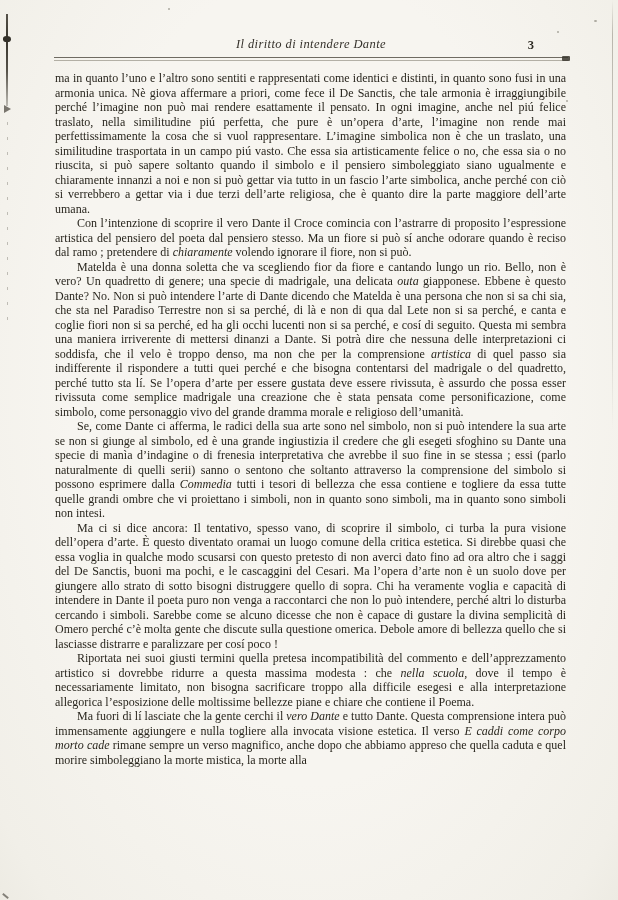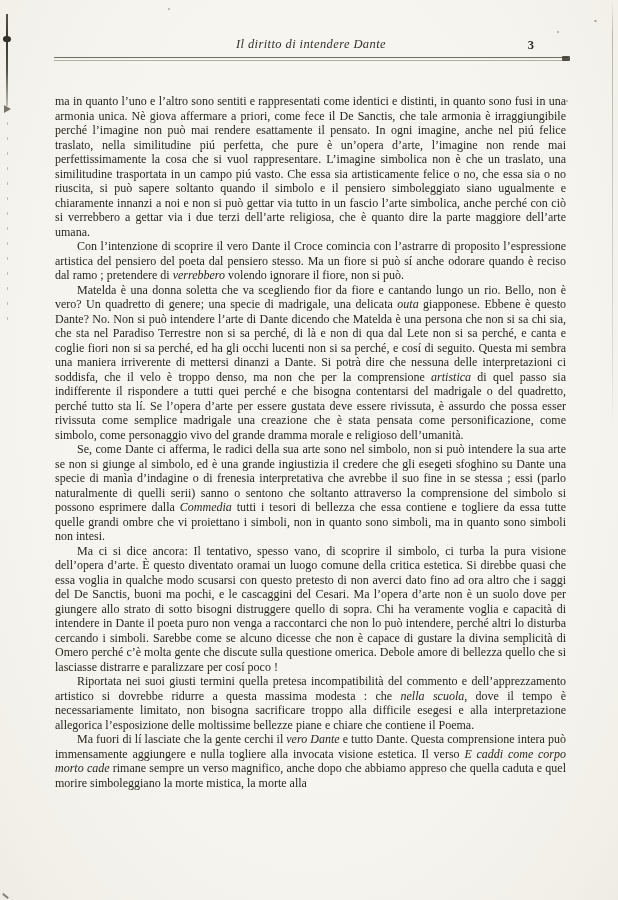--- a/index.html
+++ b/index.html
@@ -24,21 +24,20 @@
   }
   .rule::after{
     content:"";position:absolute;right:-2px;top:-2px;width:8px;height:5px;
     background:rgba(58,55,47,.85);border-radius:1px;
   }
   
   .bodytext{
     position:absolute;top:71px;left:55px;width:511px;
     font-size:12px;line-height:14.5px;text-align:justify;
     color:#29261e;
-    margin-top:23px;
   }
   .para{margin:0;padding:0;}
   .para.indent{text-indent:22px;}
   .it{font-style:italic;}
   
   .art{position:absolute;}
   .edge-right{
     right:5px;top:0;width:1px;height:430px;
     background:linear-gradient(to bottom,rgba(140,136,124,0),rgba(140,136,124,.55) 8%,rgba(140,136,124,.25) 80%,rgba(140,136,124,0));
   }
@@ -70,21 +69,21 @@
 
   <div class="header">
     <span class="running-title">Il diritto di intendere Dante</span>
     <span class="page-number">3</span>
   </div>
 
   <div class="rule"></div>
 
   <div class="bodytext">
     <p class="para"><span>ma in quanto l’uno e l’altro sono sentiti e rappresentati come identici e distinti, in quanto sono fusi in una armonia unica. Nè giova affermare a priori, come fece il De Sanctis, che tale armonia è irraggiungibile perché l’imagine non può mai rendere esattamente il pensato. In ogni imagine, anche nel piú felice traslato, nella similitudine piú perfetta, che pure è un’opera d’arte, l’imagine non rende mai perfettissimamente la cosa che si vuol rappresentare. L’imagine simbolica non è che un traslato, una similitudine trasportata in un campo piú vasto. Che essa sia artisticamente felice o no, che essa sia o no riuscita, si può sapere soltanto quando il simbolo e il pensiero simboleggiato siano ugualmente e chiaramente innanzi a noi e non si può gettar via tutto in un fascio l’arte simbolica, anche perché con ciò si verrebbero a gettar via i due terzi dell’arte religiosa, che è quanto dire la parte maggiore dell’arte umana.</span></p>
-    <p class="para indent"><span>Con l’intenzione di scoprire il vero Dante il Croce comincia con l’astrarre di proposito l’espressione artistica del pensiero del poeta dal pensiero stesso. Ma un fiore si può sí anche odorare quando è reciso dal ramo ; pretendere di </span><span class="it">verrebbero</span><span> volendo ignorare il fiore, non si può.</span></p>
+    <p class="para indent"><span>Con l’intenzione di scoprire il vero Dante il Croce comincia con l’astrarre di proposito l’espressione artistica del pensiero del poeta dal pensiero stesso. Ma un fiore si può sí anche odorare quando è reciso dal ramo ; pretendere di </span><span class="it">chiaramente</span><span> volendo ignorare il fiore, non si può.</span></p>
     <p class="para indent"><span>Matelda è una donna soletta che va scegliendo fior da fiore e cantando lungo un rio. Bello, non è vero? Un quadretto di genere; una specie di madrigale, una delicata </span><span class="it">outa</span><span> giapponese. Ebbene è questo Dante? No. Non si può intendere l’arte di Dante dicendo che Matelda è una persona che non si sa chi sia, che sta nel Paradiso Terrestre non si sa perché, di là e non di qua dal Lete non si sa perché, e canta e coglie fiori non si sa perché, ed ha gli occhi lucenti non si sa perché, e cosí di seguito. Questa mi sembra una maniera irriverente di mettersi dinanzi a Dante. Si potrà dire che nessuna delle interpretazioni ci soddisfa, che il velo è troppo denso, ma non che per la comprensione </span><span class="it">artistica</span><span> di quel passo sia indifferente il rispondere a tutti quei perché e che bisogna contentarsi del madrigale o del quadretto, perché tutto sta lí. Se l’opera d’arte per essere gustata deve essere rivissuta, è assurdo che possa esser rivissuta come semplice madrigale una creazione che è stata pensata come personificazione, come simbolo, come personaggio vivo del grande dramma morale e religioso dell’umanità.</span></p>
     <p class="para indent"><span>Se, come Dante ci afferma, le radici della sua arte sono nel simbolo, non si può intendere la sua arte se non si giunge al simbolo, ed è una grande ingiustizia il credere che gli esegeti sfoghino su Dante una specie di manìa d’indagine o di frenesia interpretativa che avrebbe il suo fine in se stessa ; essi (parlo naturalmente di quelli serii) sanno o sentono che soltanto attraverso la comprensione del simbolo si possono esprimere dalla </span><span class="it">Commedia</span><span> tutti i tesori di bellezza che essa contiene e togliere da essa tutte quelle grandi ombre che vi proiettano i simboli, non in quanto sono simboli, ma in quanto sono simboli non intesi.</span></p>
     <p class="para indent"><span>Ma ci si dice ancora: Il tentativo, spesso vano, di scoprire il simbolo, ci turba la pura visione dell’opera d’arte. È questo diventato oramai un luogo comune della critica estetica. Si direbbe quasi che essa voglia in qualche modo scusarsi con questo pretesto di non averci dato fino ad ora altro che i saggi del De Sanctis, buoni ma pochi, e le cascaggini del Cesari. Ma l’opera d’arte non è un suolo dove per giungere allo strato di sotto bisogni distruggere quello di sopra. Chi ha veramente voglia e capacità di intendere in Dante il poeta puro non venga a raccontarci che non lo può intendere, perché altri lo disturba cercando i simboli. Sarebbe come se alcuno dicesse che non è capace di gustare la divina semplicità di Omero perché c’è molta gente che discute sulla questione omerica. Debole amore di bellezza quello che si lasciasse distrarre e paralizzare per cosí poco !</span></p>
     <p class="para indent"><span>Riportata nei suoi giusti termini quella pretesa incompatibilità del commento e dell’apprezzamento artistico si dovrebbe ridurre a questa massima modesta : che </span><span class="it">nella scuola</span><span>, dove il tempo è necessariamente limitato, non bisogna sacrificare troppo alla difficile esegesi e alla interpretazione allegorica l’esposizione delle moltissime bellezze piane e chiare che contiene il Poema.</span></p>
     <p class="para indent"><span>Ma fuori di lí lasciate che la gente cerchi il </span><span class="it">vero Dante</span><span> e tutto Dante. Questa comprensione intera può immensamente aggiungere e nulla togliere alla invocata visione estetica. Il verso </span><span class="it">E caddi come corpo morto cade</span><span> rimane sempre un verso magnifico, anche dopo che abbiamo appreso che quella caduta e quel morire simboleggiano la morte mistica, la morte alla</span></p>
   </div>
 
   <div class="art edge-right"></div>
   <div class="art scan-line-left"></div>
   <div class="art scan-blob"></div>

